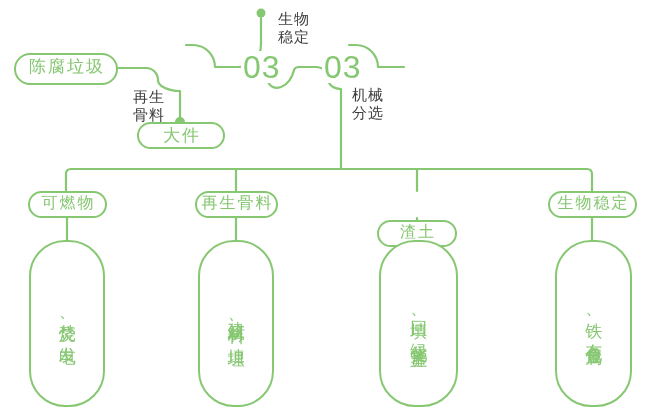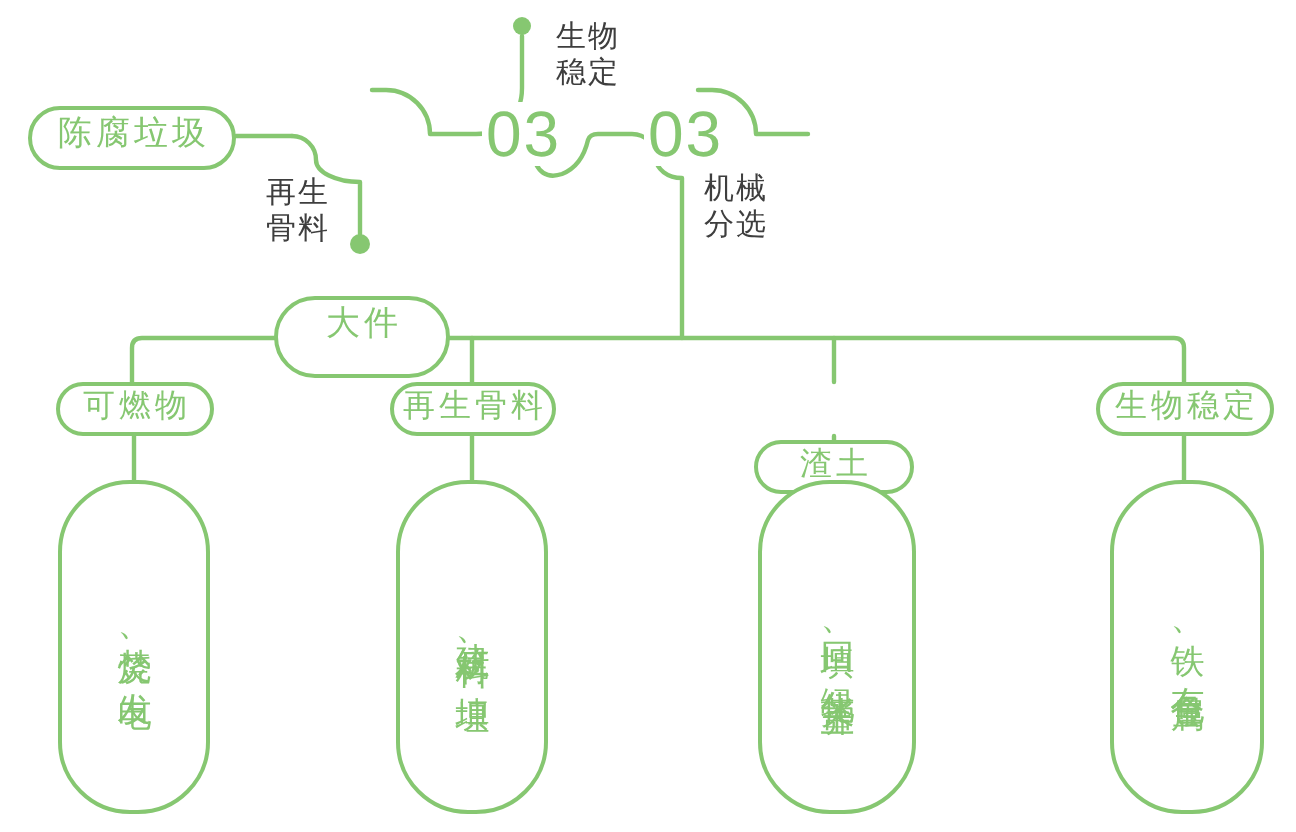--- a/index.html
+++ b/index.html
@@ -28,21 +28,21 @@
     color: var(--accent);
     display: flex;
     align-items: flex-start;
     justify-content: center;
     letter-spacing: 2px;
     text-indent: 2px;
     white-space: nowrap;
     background: var(--bg);
   }
   .pill.source { left: 14px; top: 53px; width: 104px; height: 32px; font-size: 17px; }
-  .pill.output { left: 137px; top: 148px; width: 88px; height: 41px; font-size: 17px; }
+  .pill.output { left: 137px; top: 122px; width: 88px; height: 27px; font-size: 17px; }
   .pill.cat    { top: 191px; height: 27px; font-size: 16px; }
   .pill.cat1 { left: 28px;  width: 79px; }
   .pill.cat2 { left: 195px; width: 83px; }
   .pill.cat3 { left: 377px; width: 80px; margin-top: 29px; }
   .pill.cat4 { left: 548px; width: 89px; }
   .stepnum {
     position: absolute;
     top: 51px;
     color: var(--accent);
     font-size: 32px;

